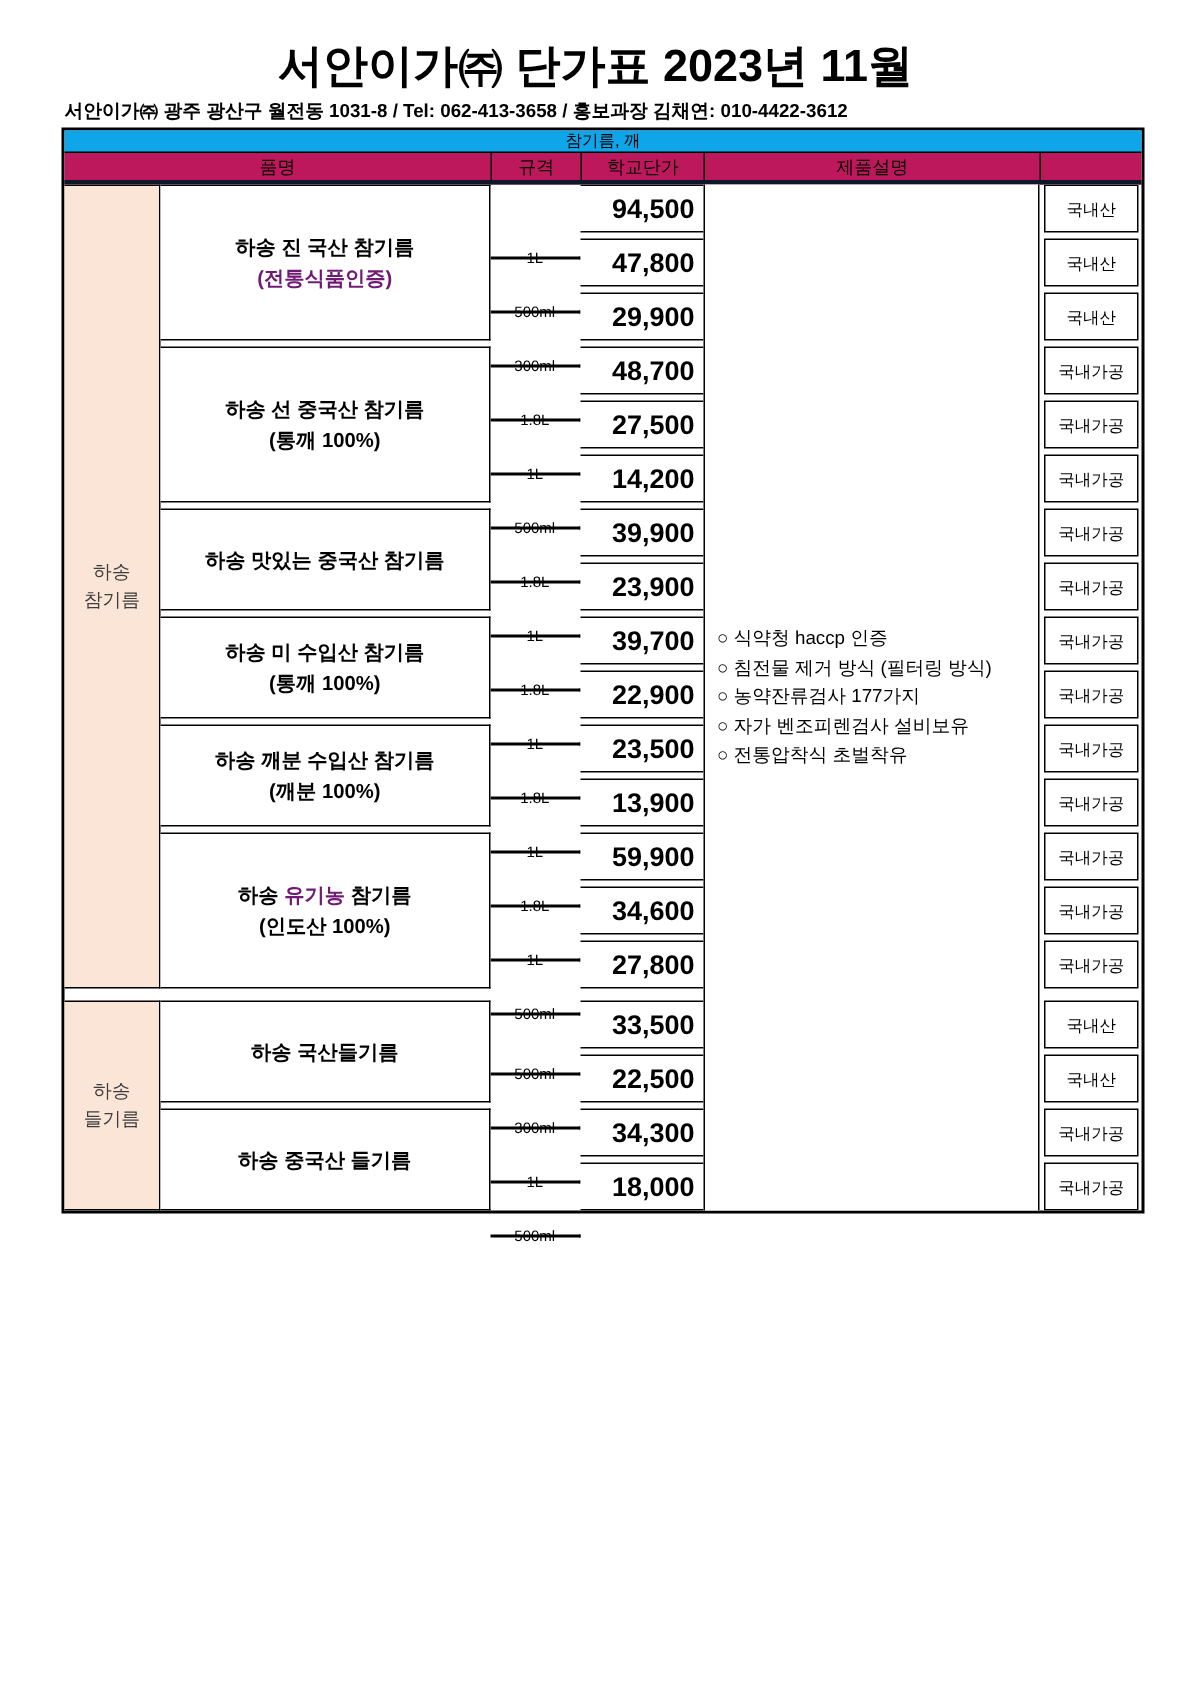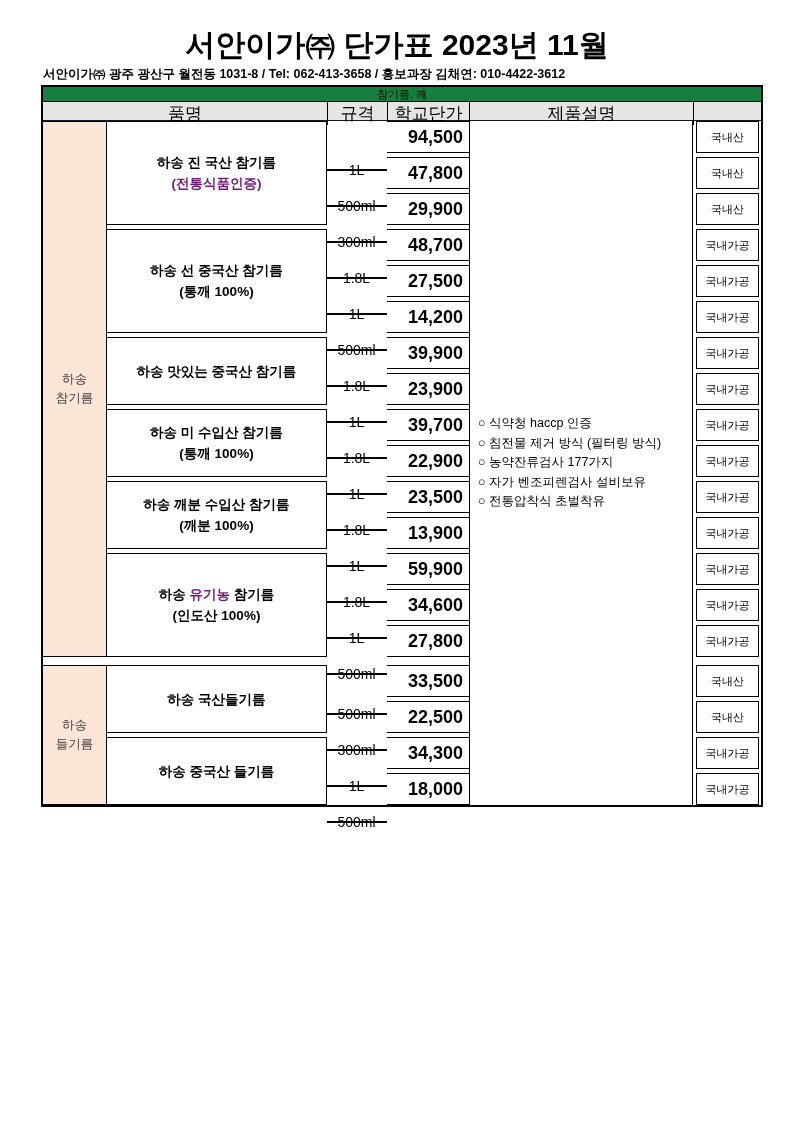--- a/index.html
+++ b/index.html
@@ -13,47 +13,47 @@
   }
   .subtitle {
     position:absolute; top:66px; left:43px;
     font-size:12.5px; font-weight:bold;
   }
   .price-table {
     position:absolute; top:85px; left:41px; width:722px;
     border:2px solid #000; box-sizing:border-box; background:#fff;
   }
   .band {
-    height:14px; line-height:14px; background:#15803d;
+    height:14px; line-height:14px; background:#0ea5e9;
     border-bottom:1px solid #000; text-align:center; font-size:11px;
   }
   .cols-header {
     display:grid; grid-template-columns:64px 220px 60px 82px 224px 1fr;
-    height:18px; background:#e5e5e5; border-bottom:1px solid #0f172a; font-size:17px;
+    height:18px; background:#be185d; border-bottom:3px solid #0f172a; font-size:12px;
   }
   .ch { display:flex; align-items:center; justify-content:center; border-left:1px solid #000; }
   .ch-name { grid-column:1/3; border-left:none; }
   .tbody {
     display:grid;
     grid-template-columns:64px 220px 60px 82px 224px 1fr;
     grid-template-rows:32px 4px 32px 4px 32px 4px 32px 4px 32px 4px 32px 4px 32px 4px 32px 4px 32px 4px 32px 4px 32px 4px 32px 4px 32px 4px 32px 4px 32px 8px 32px 4px 32px 4px 32px 4px 32px;
   }
   .cat {
     grid-column:1; background:#fbe5d6; border:1px solid #000; border-left:none;
     display:flex; flex-direction:column; align-items:center; justify-content:center;
     font-size:12.5px; color:#3d3d3d; line-height:19px;
   }
   .name {
     grid-column:2; border:1px solid #000; border-left:none; background:#fff;
     display:flex; flex-direction:column; align-items:center; justify-content:center;
     font-size:13.5px; font-weight:bold; line-height:21px; text-align:right;
   }
   .spec {
     grid-column:3; border:1px solid #000; border-left:none; background:#fff;
-    display:flex; align-items:center; justify-content:center; font-size:14px;margin-top:48px;
+    display:flex; align-items:center; justify-content:center; font-size:10px;margin-top:48px;
   }
   .price {
     grid-column:4; border-top:1px solid #000; border-bottom:1px solid #000; background:#fff;
     display:flex; align-items:center; justify-content:flex-end; padding-right:6px;
     box-sizing:border-box; font-size:18px; font-weight:bold;
   }
   .desc {
     grid-column:5; grid-row:1/38; border-left:1px solid #000; border-right:1px solid #000;
     display:flex; flex-direction:column; justify-content:center; padding-left:8px;
     box-sizing:border-box; font-size:12.5px; line-height:19.5px; background:#fff;

